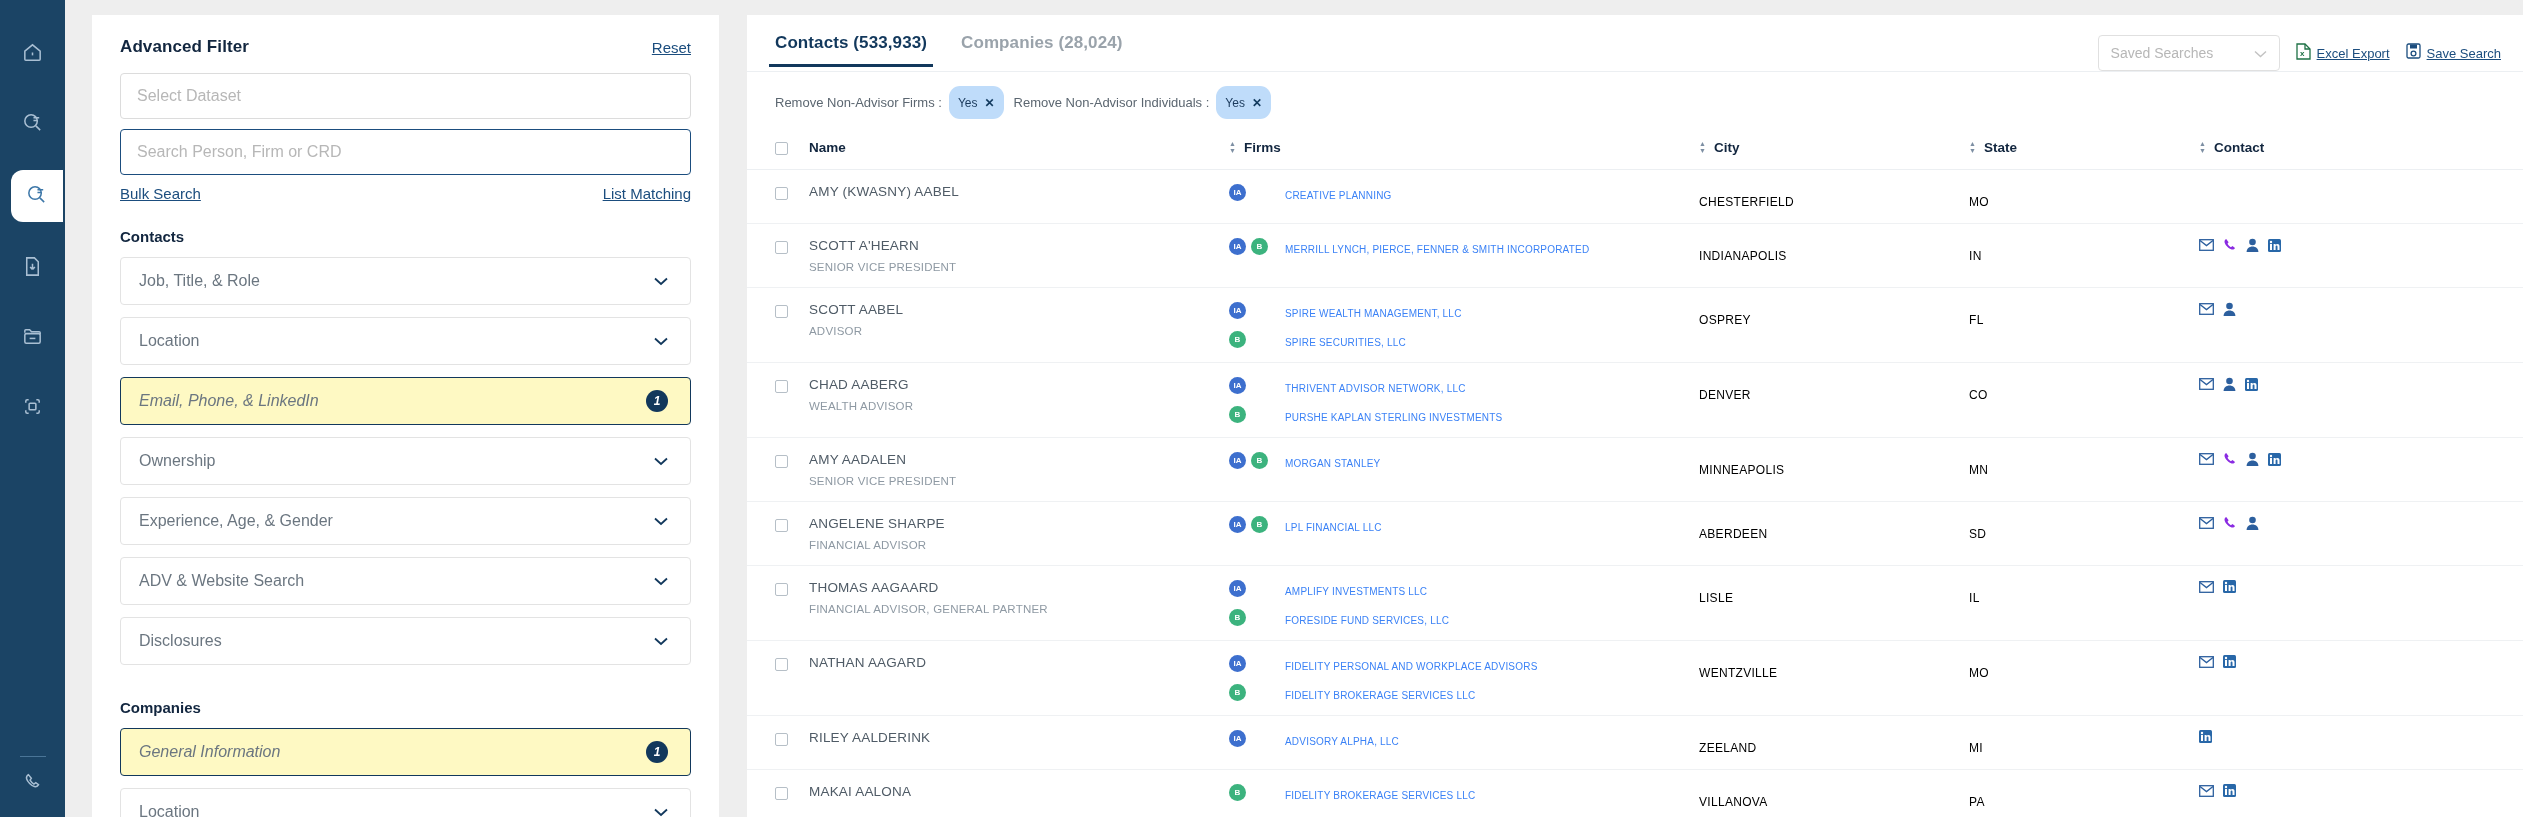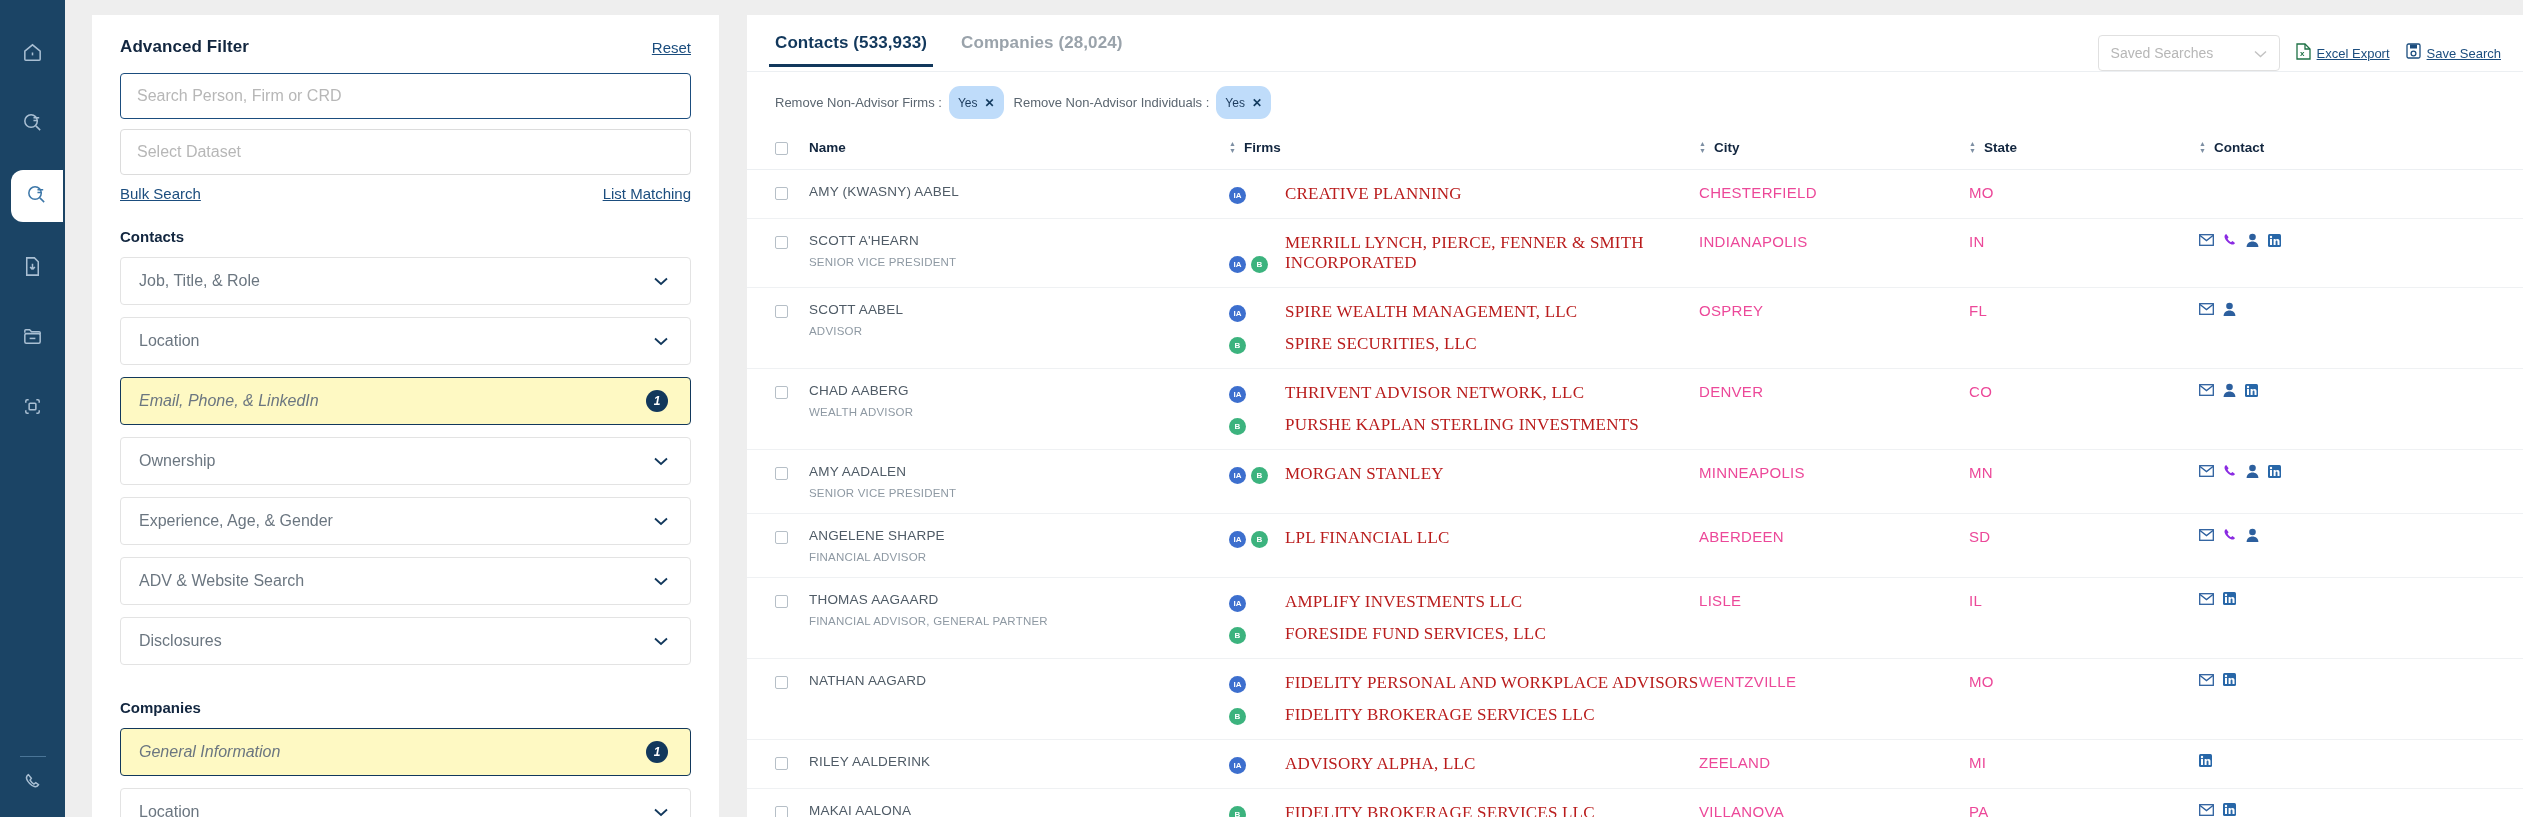--- a/index.html
+++ b/index.html
@@ -140,22 +140,22 @@
   .firm-row:last-child { margin-bottom:0; }
   .av-wrap { width: 56px; flex:0 0 56px; display:flex; gap:5px; }
   .av {
     width:17px; height:17px; border-radius:50%;
     color:#fff; font-size:8px; font-weight:700;
     display:flex; align-items:center; justify-content:center;
     flex:0 0 17px;
   }
   .av.ia { background:#3d6fce; }
   .av.b  { background:#3cb37e; }
-  .firm-nm { font-size:17px; color:#b91c1c; letter-spacing:.2px;font-family:Liberation Serif, serif;}
-  .cty, .st { font-size: 15px; color:#ec4899; letter-spacing:.3px;}
+  .firm-nm { font-size:10px; color:#3b82f6; letter-spacing:.2px;}
+  .cty, .st { font-size: 12px; color:#000000; letter-spacing:.3px;margin-top:11px;}
   .icons { display:flex; align-items:center; gap:9px; }
   .icons svg { display:block; }
 </style>
 </head>
 <body>
 
 <div class="app">
 
   <nav class="rail">
     <div class="rail-top">
@@ -224,22 +224,22 @@
   </nav>
 
   <div class="page">
 
     <aside class="filter-panel">
       <div class="fp-head">
         <div class="fp-title">Advanced Filter</div>
         <div class="link">Reset</div>
       </div>
 
+      <div class="fld">Select Dataset</div>
       <div class="fld focused">Search Person, Firm or CRD</div>
-      <div class="fld">Select Dataset</div>
 
       <div class="fp-links">
         <div class="link">Bulk Search</div>
         <div class="link">List Matching</div>
       </div>
 
       <div class="sec-title">Contacts</div>
       <div id="contacts-accordions">
           <div class="acc">
             <span class="acc-label">Job, Title, &amp; Role</span>

